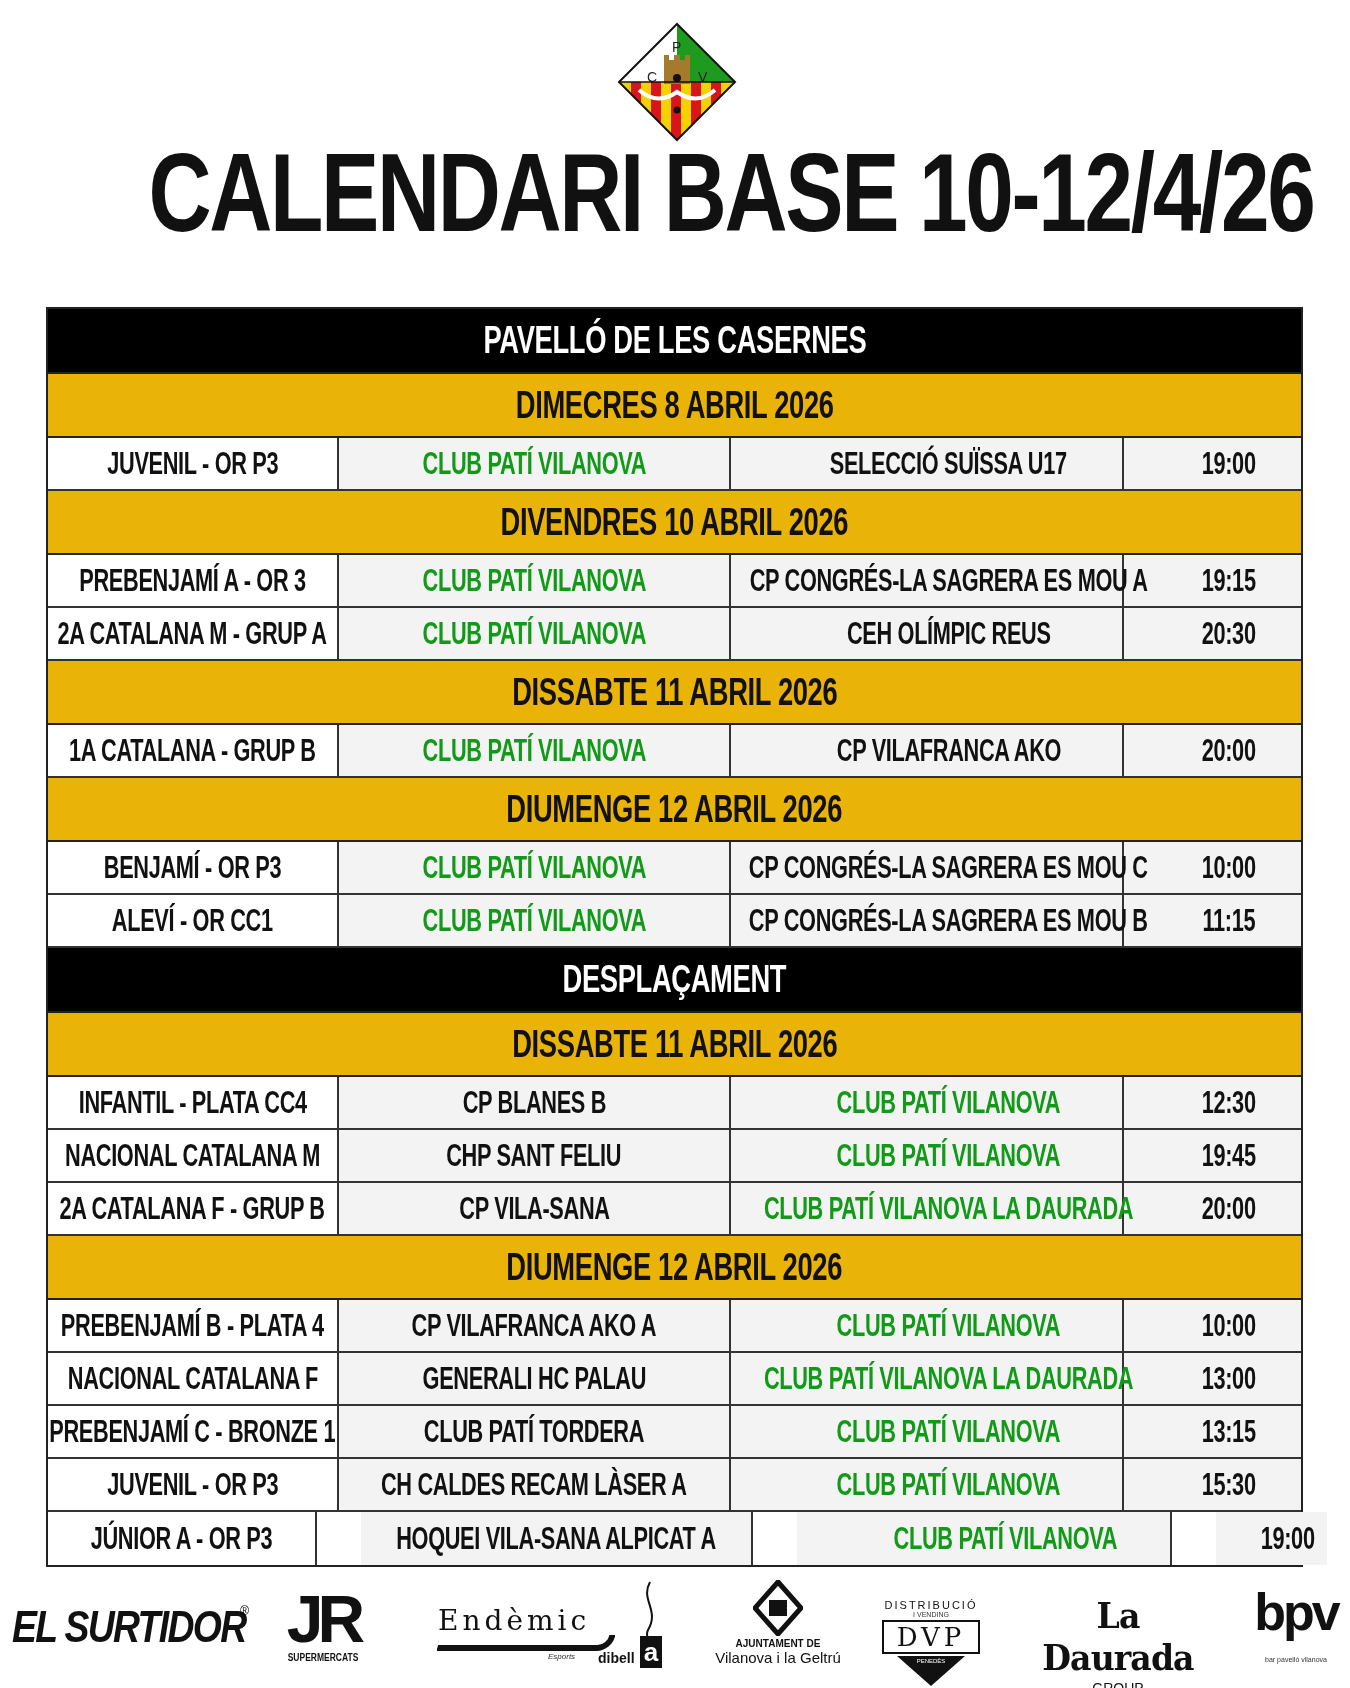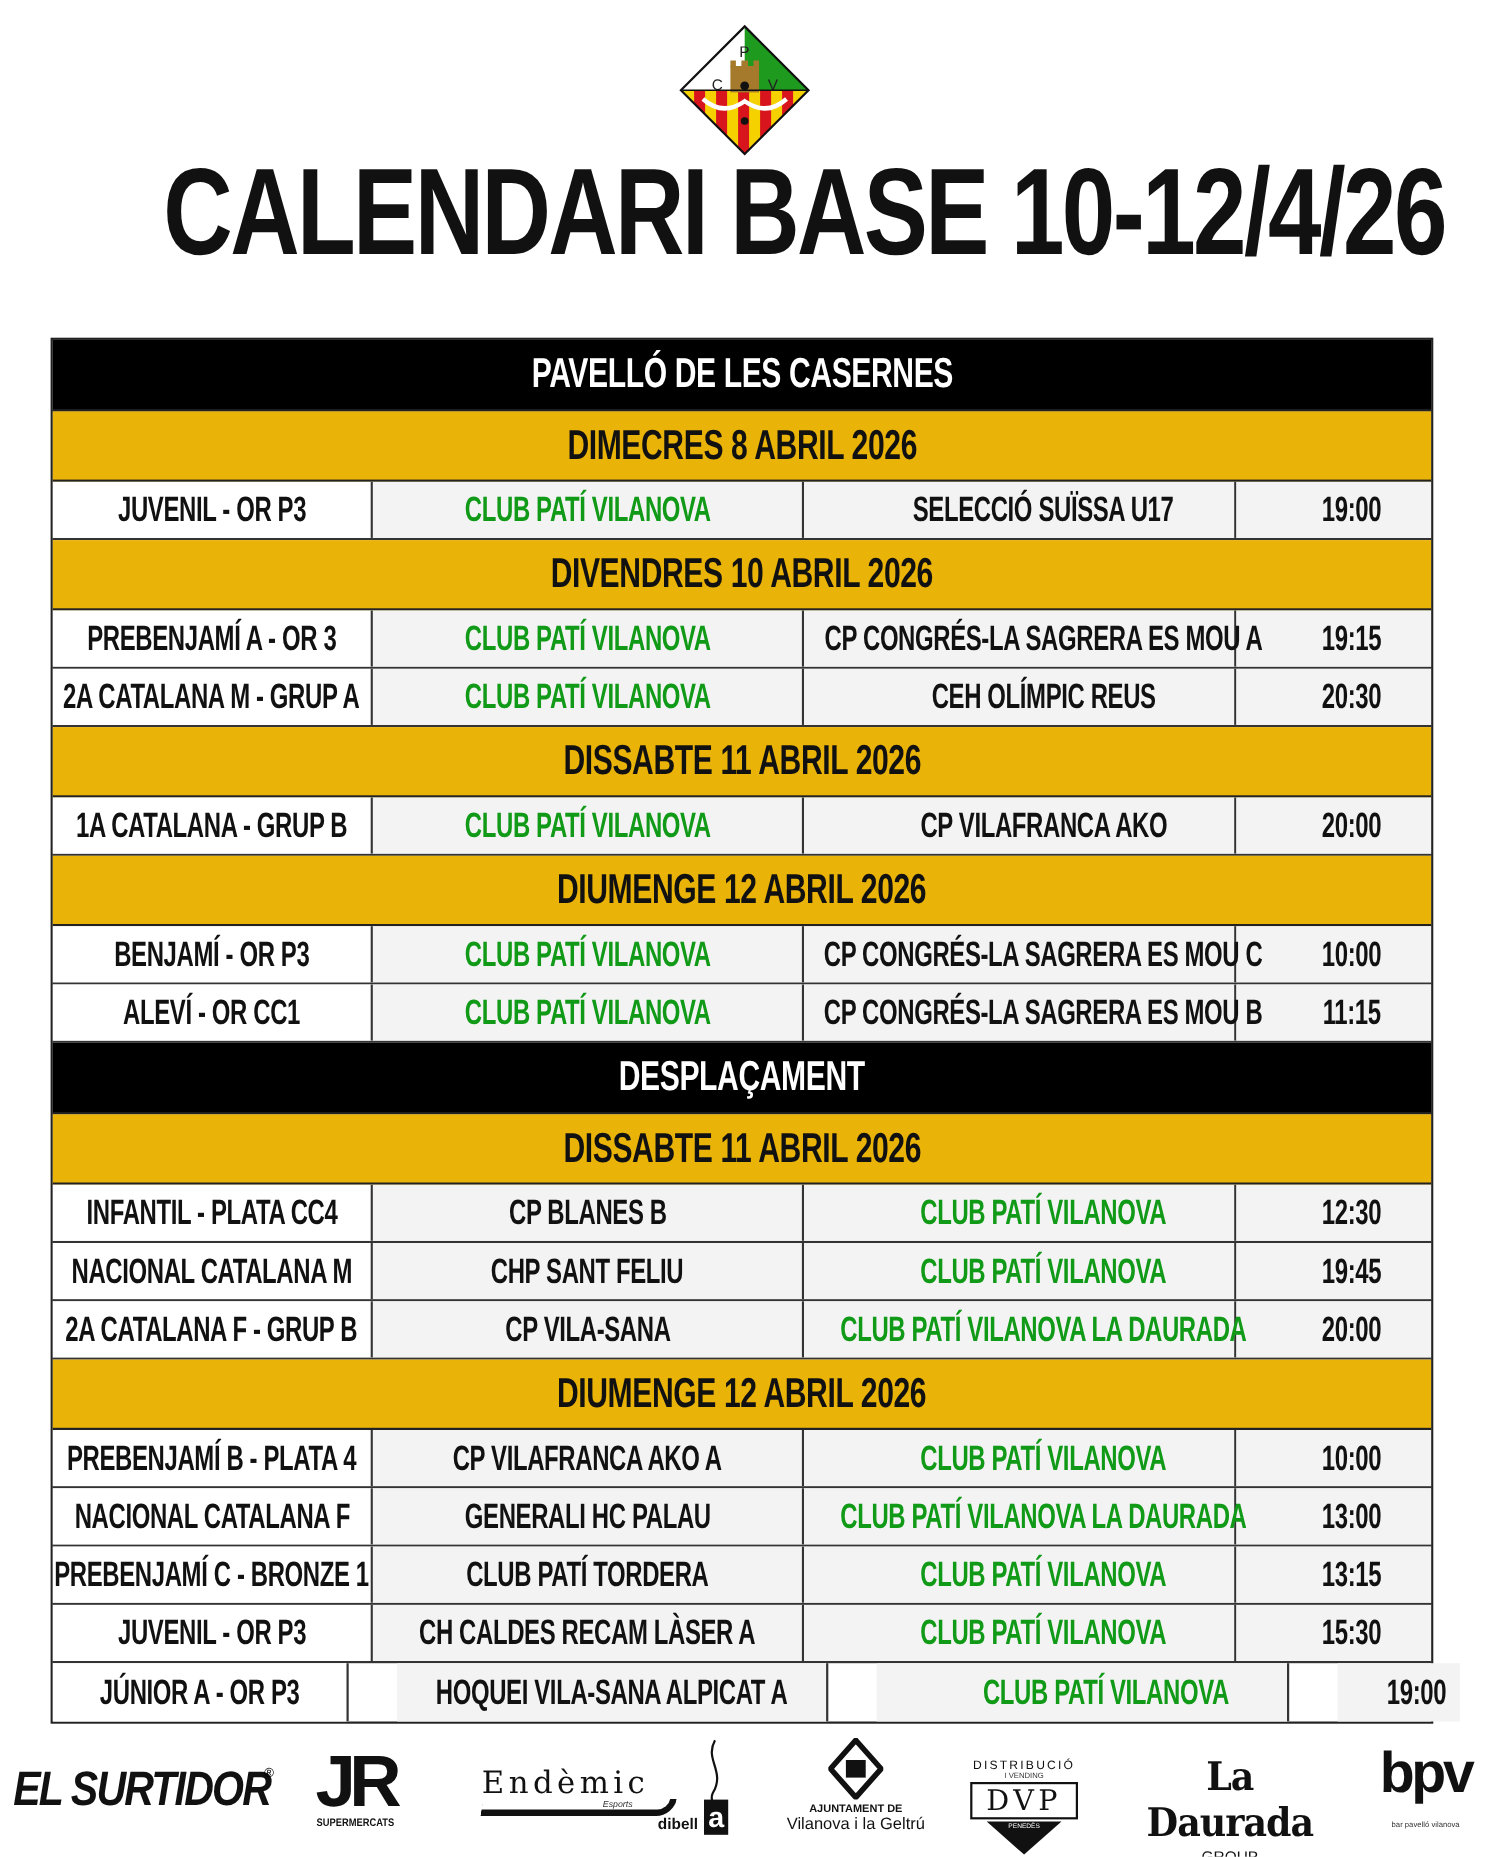--- a/index.html
+++ b/index.html
@@ -295,21 +295,21 @@
   <div class="sp" style="left:12px;top:22px;font-style:italic;">
     <span style="display:inline-block;font-weight:bold;font-size:44px;letter-spacing:-2px;transform:scaleX(0.85);transform-origin:left;color:#111;">EL SURTIDOR</span><sup style="font-size:12px;position:absolute;left:228px;top:2px;">®</sup>
   </div>
   <div class="sp" style="left:278px;top:6px;width:90px;text-align:center;">
     <div style="font-weight:bold;font-size:66px;line-height:66px;letter-spacing:-6px;color:#111;">JR</div>
     <div style="font-weight:bold;font-size:10px;color:#111;transform:scaleX(0.85);">SUPERMERCATS</div>
   </div>
   <div class="sp" style="left:390px;top:24px;width:180px;margin-left:48px;">
     <div style="font-family:'DejaVu Serif',serif;font-size:28px;letter-spacing:4px;color:#111;">Endèmic</div>
     <div style="margin-top:-2px;width:170px;height:10px;border-bottom:6px solid #111;border-right:6px solid #111;border-radius:0 0 30px 0;transform:skewX(-10deg);"></div>
-    <div style="position:absolute;left:110px;top:32px;font-size:8px;font-style:italic;color:#333;">Esports</div>
+    <div style="position:absolute;left:110px;top:48px;font-size:8px;font-style:italic;color:#333;">Esports</div>
   </div>
   <div class="sp" style="left:598px;top:0px;width:80px;height:100px;">
     <svg width="40" height="70" style="position:absolute;left:32px;top:0">
         <path d="M20,2 C10,20 30,30 18,50 C14,58 22,64 20,70" stroke="#111" stroke-width="2" fill="none"></path>
       </svg>
     <span style="position:absolute;left:0;top:70px;font-size:14px;font-weight:bold;color:#111;">dibell</span>
     <span style="position:absolute;left:42px;top:56px;width:22px;height:32px;background:#111;color:#fff;font-weight:bold;font-size:26px;text-align:center;line-height:32px;">a</span>
   </div>
   <div class="sp" style="left:698px;top:0px;width:160px;text-align:center;">
     <svg width="50" height="56" viewBox="0 0 50 56">

